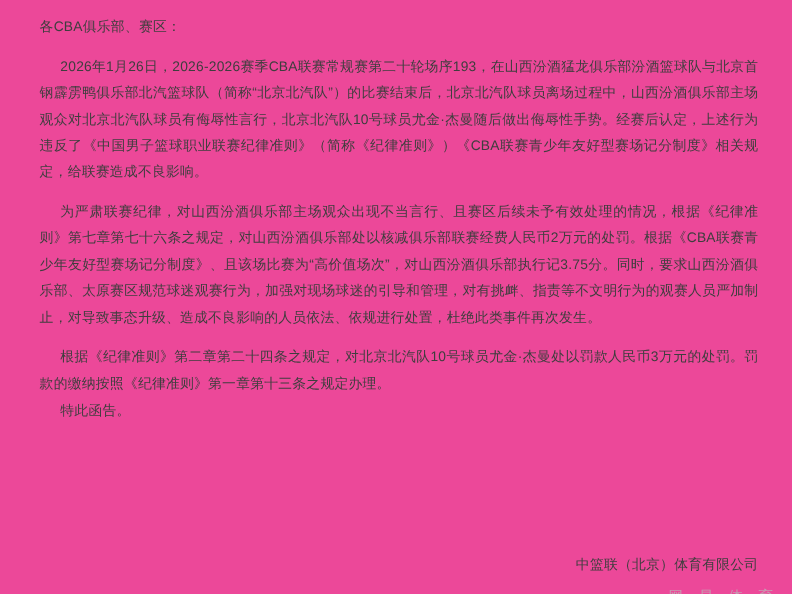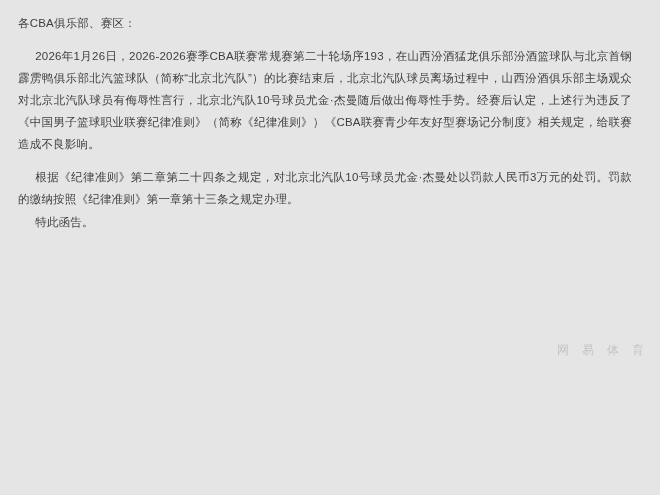--- a/index.html
+++ b/index.html
@@ -7,22 +7,22 @@
     padding: 0;
     background: #ffffff;
     font-family: "Liberation Sans", "DejaVu Sans", sans-serif;
   }
   .doc {
     position: relative;
     box-sizing: border-box;
     width: 660px;
     height: 495px;
     overflow: hidden;
-    background: #e5e5e5;
-    padding: 12px 28px 0 18px;
+    background: #ec4899;
+    padding: 12px 28px 0 33px;
     font-size: 11.5px;
     line-height: 22px;
     color: #3e3e3e;
     text-align: justify;
     letter-spacing: 0.2px;
   }
   .salutation {
     margin: 0;
   }
   .para {
@@ -61,25 +61,27 @@
 </style>
 </head>
 <body>
 
 <div class="doc">
 
   <p class="salutation">各CBA俱乐部、赛区：</p>
 
   <p class="para">2026年1月26日，2026-2026赛季CBA联赛常规赛第二十轮场序193，在山西汾酒猛龙俱乐部汾酒篮球队与北京首钢霹雳鸭俱乐部北汽篮球队（简称“北京北汽队”）的比赛结束后，北京北汽队球员离场过程中，山西汾酒俱乐部主场观众对北京北汽队球员有侮辱性言行，北京北汽队10号球员尤金·杰曼随后做出侮辱性手势。经赛后认定，上述行为违反了《中国男子篮球职业联赛纪律准则》（简称《纪律准则》）《CBA联赛青少年友好型赛场记分制度》相关规定，给联赛造成不良影响。</p>
 
+  <p class="para">为严肃联赛纪律，对山西汾酒俱乐部主场观众出现不当言行、且赛区后续未予有效处理的情况，根据《纪律准则》第七章第七十六条之规定，对山西汾酒俱乐部处以核减俱乐部联赛经费人民币2万元的处罚。根据《CBA联赛青少年友好型赛场记分制度》、且该场比赛为“高价值场次”，对山西汾酒俱乐部执行记3.75分。同时，要求山西汾酒俱乐部、太原赛区规范球迷观赛行为，加强对现场球迷的引导和管理，对有挑衅、指责等不文明行为的观赛人员严加制止，对导致事态升级、造成不良影响的人员依法、依规进行处置，杜绝此类事件再次发生。</p>
 
   <p class="para">根据《纪律准则》第二章第二十四条之规定，对北京北汽队10号球员尤金·杰曼处以罚款人民币3万元的处罚。罚款的缴纳按照《纪律准则》第一章第十三条之规定办理。</p>
 
   <p class="closing">特此函告。</p>
 
   <div class="sig-block">
+    <div class="company">中篮联（北京）体育有限公司</div>
     <div class="dateline">
       <span class="watermark">网易体育</span>
 
     </div>
   </div>
 
 </div>
 
 </body></html>

